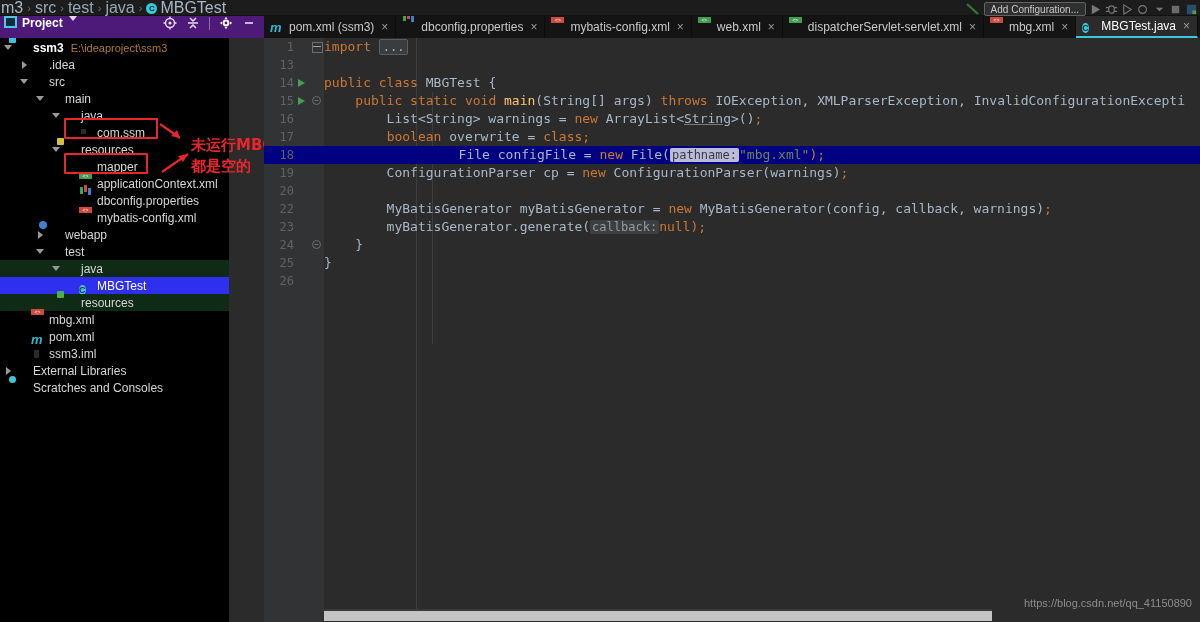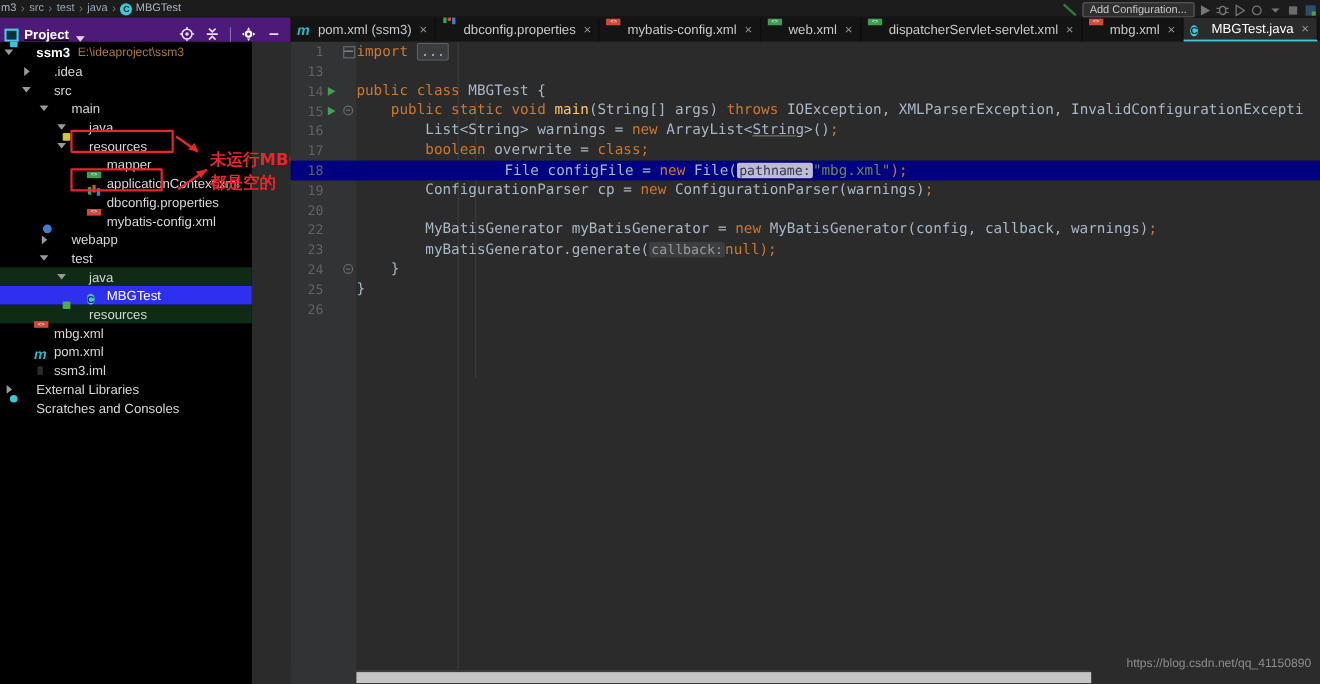--- a/index.html
+++ b/index.html
@@ -11,42 +11,42 @@
   }
   #app { position: relative; width: 1200px; height: 622px; background: #2b2b2b; }
 
   
   .topstrip {
     position: absolute; top: 0; left: 0; width: 1200px; height: 16px;
     background: #1c1c1c; display: flex; align-items: center;
     border-bottom: 1px solid #111;
   }
   .crumbs { display: flex; align-items: center; height: 16px; padding-left: 1px; }
-  .crumb { font-size: 10px; color: #a9b7c6; line-height: 16px; white-space: nowrap; }
+  .crumb { font-size: 16px; color: #a9b7c6; line-height: 16px; white-space: nowrap; }
   .crumb.dim { color: #9aa7b4; }
   .crumb-sep { color: #6c7680; font-size: 11px; margin: 0 4px; }
   .crumb-ico {
     display: inline-block; width: 11px; height: 11px; border-radius: 50%;
     background: #3cc8d8; color: #0c2a2e; font-size: 8px; font-weight: bold;
     text-align: center; line-height: 11px; margin-right: 3px;
     position: relative; top: 1px;
   }
   .top-right { position: absolute; right: 2px; top: 0; height: 16px; display: flex; align-items: flex-end; gap: 3px; }
   .runcfg {
     border: 1px solid #5e6366; border-radius: 2px; background: #2f2f2f;
     color: #c8c8c8; font-size: 10px; padding: 0 6px; height: 14px; line-height: 13px;
     white-space: nowrap;
   }
   .tbico { width: 13px; height: 13px; opacity: .72; display: block; }
   .greenstroke { width: 16px; height: 14px; }
 
   
   .proj-header {
     position: absolute; left: 0; top: 16px; width: 264px; height: 22px;
-    background: #4e1a7a; display: flex; align-items: flex-end; padding: 0 4px; text-decoration: underline;
+    background: #4e1a7a; display: flex; align-items: flex-start; padding: 0 4px;
   }
   .proj-header .p-ico {
     width: 13px; height: 12px; border: 2px solid #4fc3e8; background: #0c2f3c;
     margin-right: 5px;
   }
   .proj-title { color: #ffffff; font-size: 12px; font-weight: 700; }
   .proj-caret {
     width: 0; height: 0; border-left: 4px solid transparent; border-right: 4px solid transparent;
     border-top: 5px solid #e6d8f5; margin-left: 6px;
   }
@@ -306,20 +306,26 @@
         <span class="ico"><span class="f-grey"></span></span>
         <span class="label">main</span>
       </div>
       <div class="row">
         <span style="display:inline-block;width:52px;flex:0 0 52px;"></span>
         <span class="twisty open"></span>
         <span class="ico"><span class="f-cyan"></span></span>
         <span class="label">java</span>
       </div>
       <div class="row">
+        <span style="display:inline-block;width:68px;flex:0 0 68px;"></span>
+        <span class="twisty"></span>
+        <span class="ico"><span class="f-pkg"></span></span>
+        <span class="label">com.ssm</span>
+      </div>
+      <div class="row">
         <span style="display:inline-block;width:52px;flex:0 0 52px;"></span>
         <span class="twisty open"></span>
         <span class="ico"><span class="f-res"></span></span>
         <span class="label">resources</span>
       </div>
       <div class="row">
         <span style="display:inline-block;width:68px;flex:0 0 68px;"></span>
         <span class="twisty"></span>
         <span class="ico"><span class="f-grey"></span></span>
         <span class="label">mapper</span>

